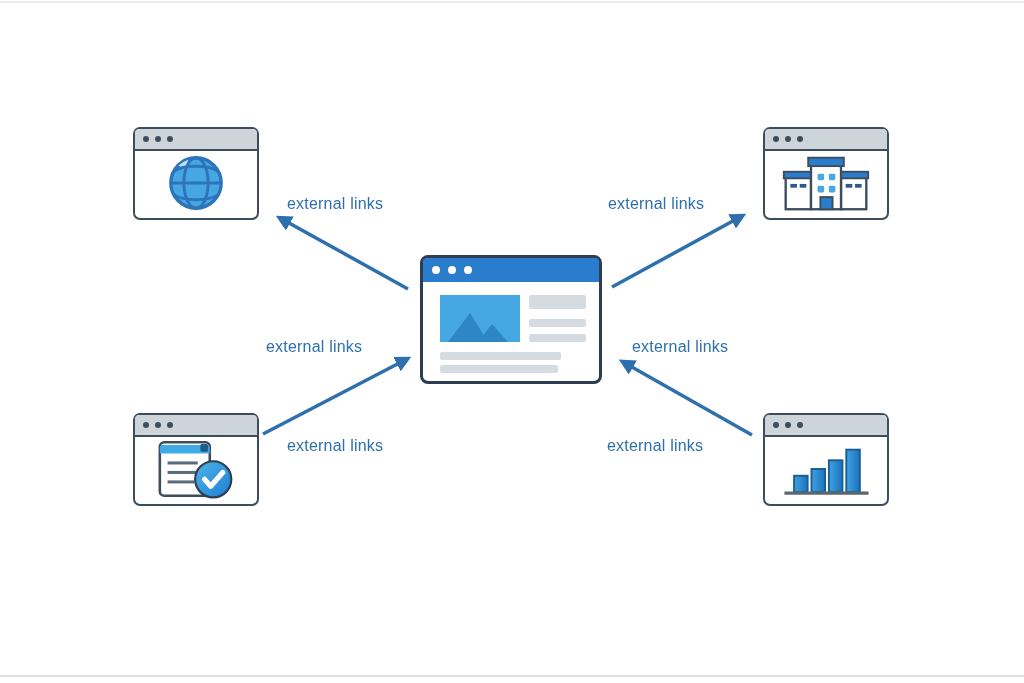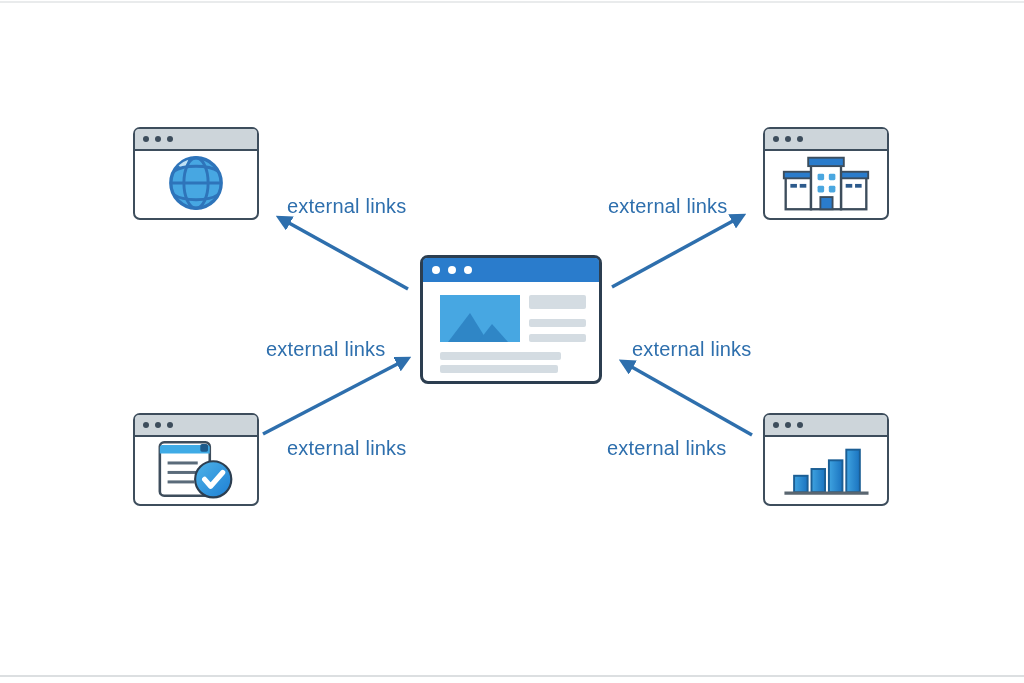--- a/index.html
+++ b/index.html
@@ -44,21 +44,21 @@
   .text-block{position:absolute;background:#d4dce2;border-radius:2px;}
   .tb-1{left:106px;top:13px;width:57px;height:14px;}
   .tb-2{left:106px;top:37px;width:57px;height:8px;}
   .tb-3{left:106px;top:52px;width:57px;height:8px;}
   .tb-4{left:17px;top:70px;width:121px;height:8px;}
   .tb-5{left:17px;top:83px;width:118px;height:8px;}
 
   
   .arrow-layer{position:absolute;left:0;top:0;width:1024px;height:683px;pointer-events:none;}
   .link-label{
-    position:absolute;color:#2e6fad;font-size:20px;font-weight:400;
+    position:absolute;color:#2e6fad;font-size:16px;font-weight:400;
     white-space:nowrap;letter-spacing:0.2px;
   }
   .lbl-top-left{left:287px;top:195px;}
   .lbl-top-right{left:608px;top:195px;}
   .lbl-mid-left{left:266px;top:338px;}
   .lbl-mid-right{left:632px;top:338px;}
   .lbl-bottom-left{left:287px;top:437px;}
   .lbl-bottom-right{left:607px;top:437px;}
 </style>
 </head>

